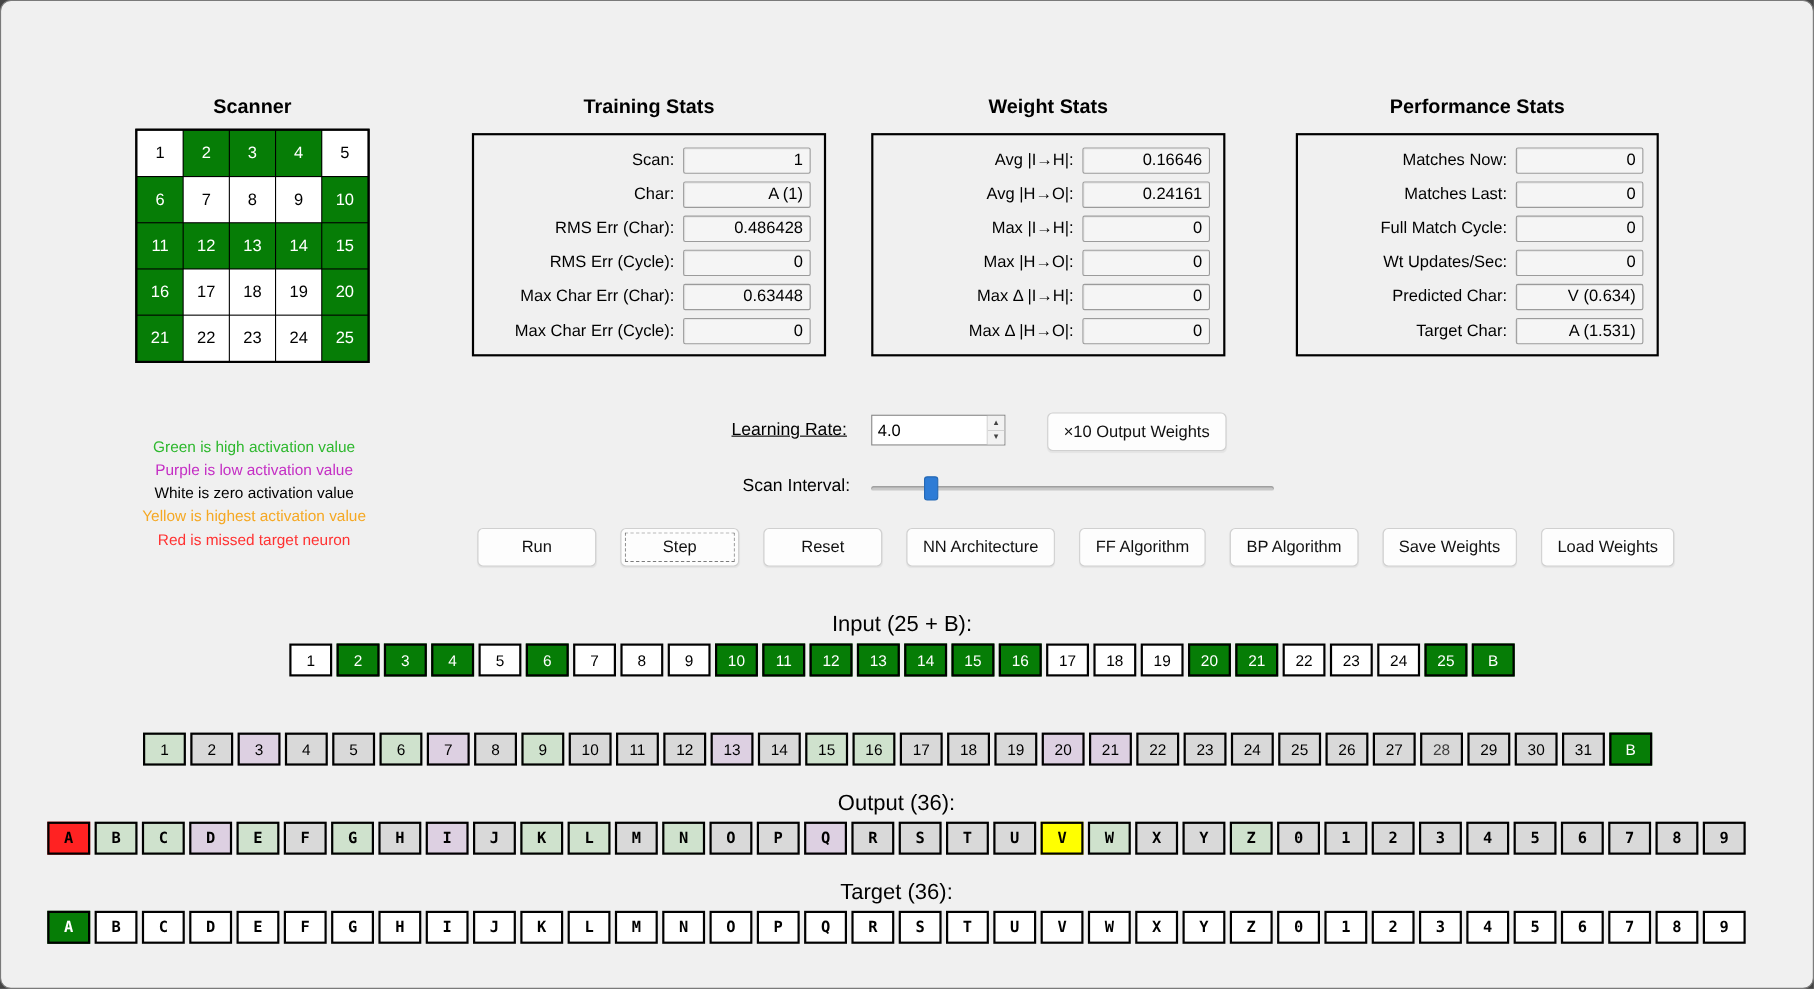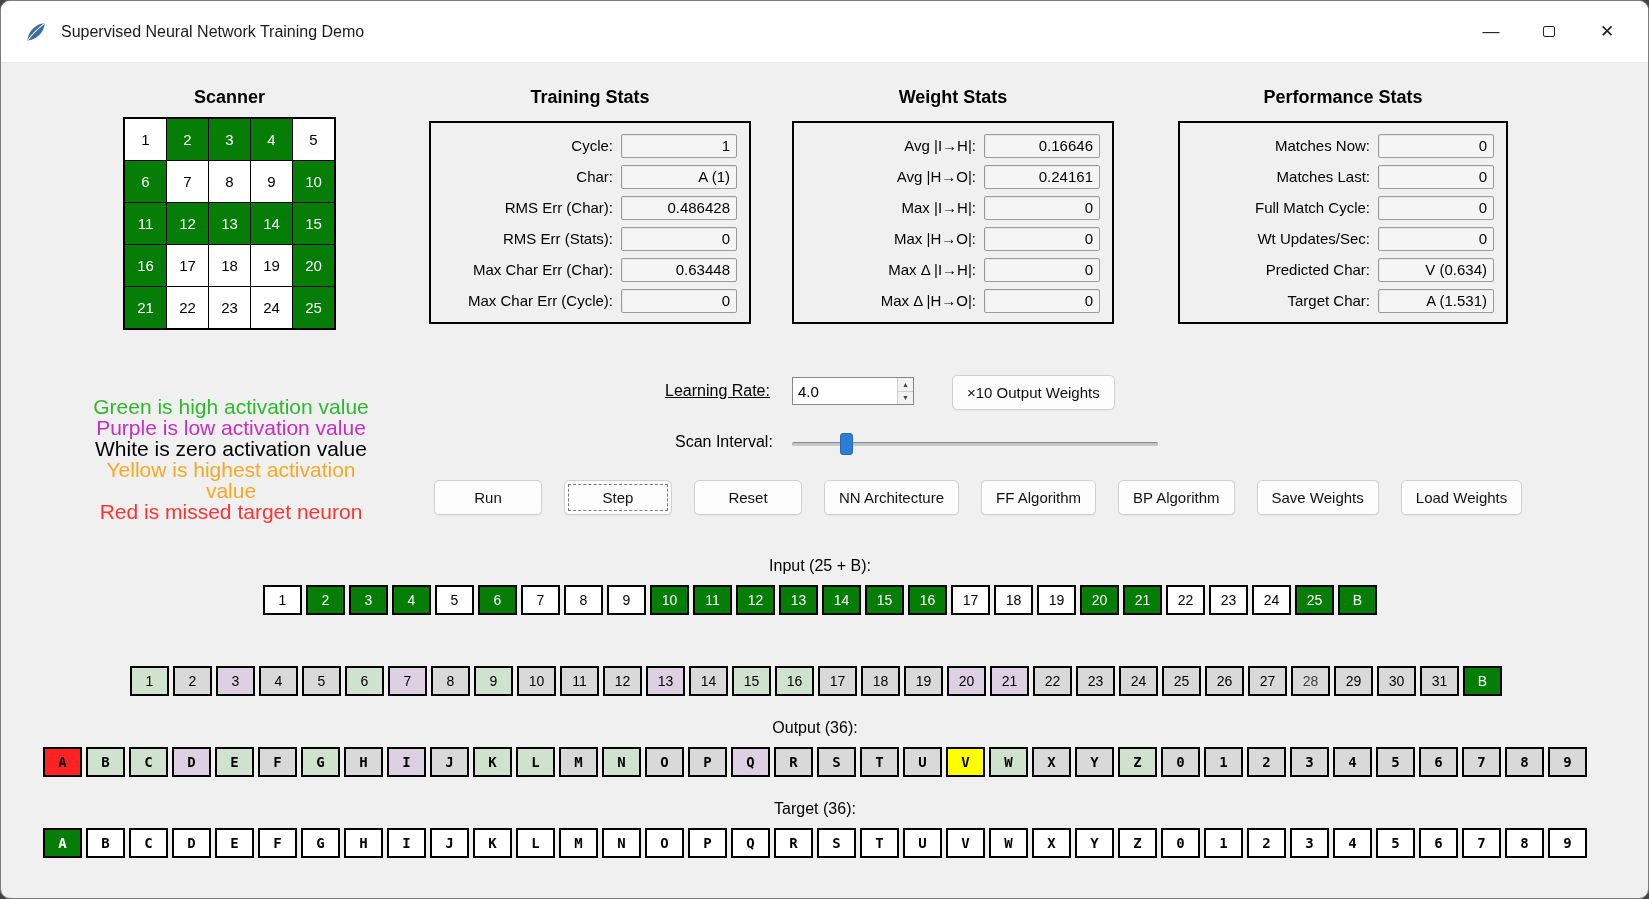--- a/index.html
+++ b/index.html
@@ -51,21 +51,21 @@
   .stat-row { display:flex; justify-content:flex-end; align-items:center; height:31px; padding-right:12px; }
   .stat-label { font-size:15px; margin-right:8px; white-space:nowrap; }
   .stat-value {
     width:116px; height:24px; line-height:20px;
     background:#f5f5f5; border:1px solid #9b9b9b; border-radius:2px;
     font-size:15px; text-align:right; padding:1px 6px;
     box-shadow:inset 1px 1px 0 rgba(0,0,0,0.06);
   }
   
   .legend { position:absolute; left:90px; top:395px; width:280px; text-align:center; }
-  .legend-line { font-size:21px; line-height:21px; }
+  .legend-line { font-size:14px; line-height:21px; }
   
   .ctl-label { position:absolute; font-size:16px; }
   .lr-entry {
     position:absolute; left:791px; top:376px; width:122px; height:28px;
     background:#fff; border:1px solid #858585; display:flex;
   }
   .lr-entry input {
     flex:1; border:none; outline:none; background:transparent;
     font-family:"Liberation Sans", sans-serif; font-size:15px; padding:2px 5px; min-width:0;
   }
@@ -87,50 +87,30 @@
     position:absolute; left:0; right:0; top:10px; height:4px;
     background:#c9c9c9; border-radius:2px; box-shadow:inset 0 1px 1px rgba(0,0,0,0.35);
   }
   .slider-thumb {
     position:absolute; top:1px; width:13px; height:22px;
     background:#2e7cd6; border-radius:3px; border:1px solid #2568b4;
   }
   .buttons-row { position:absolute; left:433px; top:479px; display:flex; gap:22px; }
   .tk-button.focused { outline:1.5px dashed #7a7a7a; outline-offset:-5px; }
   
-  .layer-title { position:absolute; font-size:16px; text-align:center; }
+  .layer-title { position:absolute; font-size:20px; text-align:center; }
   .layer-row { position:absolute; display:flex; gap:4px; }
   .layer-row .cell { width:39px; height:30px; border:2px solid #000; font-size:14px; }
   .layer-row.letters .cell { font-family:"DejaVu Sans Mono", monospace; font-weight:bold; font-size:14px; }
 </style>
 </head>
 <body>
 
 <div class="window">
 
-  <div class="titlebar">
-    <span class="app-icon">
-      <svg width="22" height="22" viewBox="0 0 24 24">
-        <path d="M21.5 2.5c-6.5.2-12.6 4.3-15.8 9.6-1.8 3-2.8 6.4-3.2 9.4 3-.4 6.4-1.4 9.4-3.2 5.3-3.2 9.4-9.3 9.6-15.8z" fill="#3b6ea5"></path>
-        <path d="M2.8 21.2C8.5 13.5 14.5 8 21.3 2.7" stroke="#ffffff" stroke-width="1.1" fill="none"></path>
-      </svg>
-    </span>
-    <span class="win-title">Supervised Neural Network Training Demo</span>
-    <div class="win-controls">
-      <div class="win-btn">
-        <span>—</span>
-      </div>
-      <div class="win-btn">
-        <span class="glyph-max"></span>
-      </div>
-      <div class="win-btn">
-        <span>✕</span>
-      </div>
-    </div>
-  </div>
 
   <div class="section-title" style="left:122px; top:86px; width:213px;">Scanner</div>
   <div class="section-title" style="left:428px; top:86px; width:322px;">Training Stats</div>
   <div class="section-title" style="left:791px; top:86px; width:322px;">Weight Stats</div>
   <div class="section-title" style="left:1177px; top:86px; width:330px;">Performance Stats</div>
 
   <div class="scanner-grid">
       <div class="cell" style="background: rgb(255, 255, 255); color: rgb(0, 0, 0);">1</div>
       <div class="cell" style="background: rgb(6, 125, 6); color: rgb(255, 255, 255);">2</div>
       <div class="cell" style="background: rgb(6, 125, 6); color: rgb(255, 255, 255);">3</div>
@@ -153,33 +133,33 @@
       <div class="cell" style="background: rgb(6, 125, 6); color: rgb(255, 255, 255);">20</div>
       <div class="cell" style="background: rgb(6, 125, 6); color: rgb(255, 255, 255);">21</div>
       <div class="cell" style="background: rgb(255, 255, 255); color: rgb(0, 0, 0);">22</div>
       <div class="cell" style="background: rgb(255, 255, 255); color: rgb(0, 0, 0);">23</div>
       <div class="cell" style="background: rgb(255, 255, 255); color: rgb(0, 0, 0);">24</div>
       <div class="cell" style="background: rgb(6, 125, 6); color: rgb(255, 255, 255);">25</div>
     </div>
 
   <div class="stats-box" style="left:428px; width:322px;">
       <div class="stat-row">
-        <div class="stat-label">Cycle:</div>
+        <div class="stat-label">Scan:</div>
         <div class="stat-value">1</div>
       </div>
       <div class="stat-row">
         <div class="stat-label">Char:</div>
         <div class="stat-value">A (1)</div>
       </div>
       <div class="stat-row">
         <div class="stat-label">RMS Err (Char):</div>
         <div class="stat-value">0.486428</div>
       </div>
       <div class="stat-row">
-        <div class="stat-label">RMS Err (Stats):</div>
+        <div class="stat-label">RMS Err (Cycle):</div>
         <div class="stat-value">0</div>
       </div>
       <div class="stat-row">
         <div class="stat-label">Max Char Err (Char):</div>
         <div class="stat-value">0.63448</div>
       </div>
       <div class="stat-row">
         <div class="stat-label">Max Char Err (Cycle):</div>
         <div class="stat-value">0</div>
       </div>

